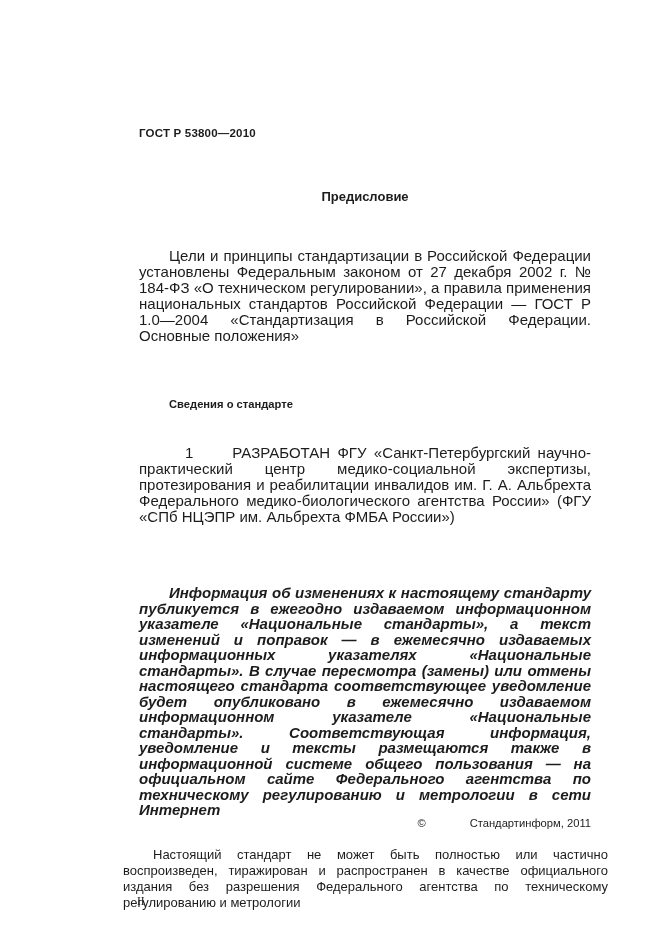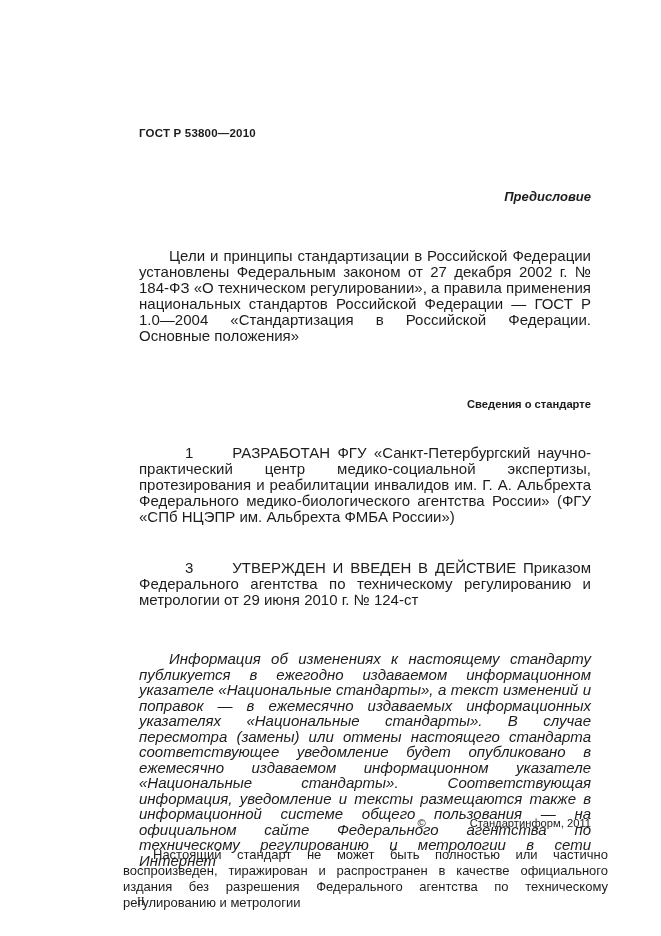--- a/index.html
+++ b/index.html
@@ -10,28 +10,28 @@
     color: #1c1c1c;
   }
   .page {
     position: relative;
     width: 661px; height: 936px;
     background: #ffffff;
     overflow: hidden;
   }
   .content { padding: 63px 70px 0 75px; }
   .doc-code { font-size: 11.5px; font-weight: bold; letter-spacing: 0.2px; }
-  .title { font-size: 13px; font-weight: bold; text-align: right; margin-top: 18px; font-style: italic; }
+  .title { font-size: 13px; font-weight: bold; text-align: center; margin-top: 18px; }
   .body { font-size: 15px; line-height: 16px; text-align: justify; }
   .indent { text-indent: 30px; }
   .intro { margin-top: 12px; }
-  .heading { font-size: 11.2px; font-weight: bold; margin-top: 22px; text-indent: 30px; text-align: right; }
+  .heading { font-size: 11.2px; font-weight: bold; margin-top: 22px; text-indent: 30px; }
   .item { margin-top: 3px; }
   .num { margin-right: 7px; }
-  .note { margin-top: 11px; font-style: italic; line-height: 15.5px; }
+  .note { margin-top: 28px; font-style: italic; line-height: 15.5px; font-weight: bold; }
   .copyright { position: absolute; top: 769px; right: 70px; font-size: 11.2px; margin-left: 43px; }
   .c-symbol { margin-right: 12px; }
   .restriction {
     position: absolute; top: 799px; left: 75px; width: 517px;
     font-size: 13px; line-height: 16px; text-align: justify; text-indent: 30px;
   }
   .page-number { position: absolute; top: 847px; left: 89px; font-size: 11.5px; font-family: Liberation Serif, serif; }
 </style>
 </head>
 <body>
@@ -43,21 +43,20 @@
 
     <h1 class="title">Предисловие</h1>
 
     <p class="body indent intro">Цели и принципы стандартизации в Российской Федерации установлены Федеральным законом от 27 декабря 2002 г. № 184-ФЗ «О техническом регулировании», а правила применения национальных стандартов Российской Федерации — ГОСТ Р 1.0—2004 «Стандартизация в Российской Федерации. Основные положения»</p>
 
     <p class="heading">Сведения о стандарте</p>
 
     <p class="body indent item"><span class="num">1</span><span>РАЗРАБОТАН ФГУ «Санкт-Петербургский научно-практический центр медико-социальной экспертизы, протезирования и реабилитации инвалидов им. Г. А. Альбрехта Федерального медико-биологического агентства России» (ФГУ «СПб НЦЭПР им. Альбрехта ФМБА России»)</span></p>
 
 
-    <p class="body indent item"><span class="num">3</span><span>УТВЕРЖДЕН И ВВЕДЕН В ДЕЙСТВИЕ Приказом Федерального агентства по техническому регулированию и метрологии от 29 июня 2010 г. № 124-ст</span></p>
 
 
     <p class="body indent note">Информация об изменениях к настоящему стандарту публикуется в ежегодно издаваемом информационном указателе «Национальные стандарты», а текст изменений и поправок — в ежемесячно издаваемых информационных указателях «Национальные стандарты». В случае пересмотра (замены) или отмены настоящего стандарта соответствующее уведомление будет опубликовано в ежемесячно издаваемом информационном указателе «Национальные стандарты». Соответствующая информация, уведомление и тексты размещаются также в информационной системе общего пользования — на официальном сайте Федерального агентства по техническому регулированию и метрологии в сети Интернет</p>
 
   </div>
 
   <p class="copyright"><span class="c-symbol">©</span><span>Стандартинформ, 2011</span></p>
 
   <p class="restriction">Настоящий стандарт не может быть полностью или частично воспроизведен, тиражирован и распространен в качестве официального издания без разрешения Федерального агентства по техническому регулированию и метрологии</p>
 

